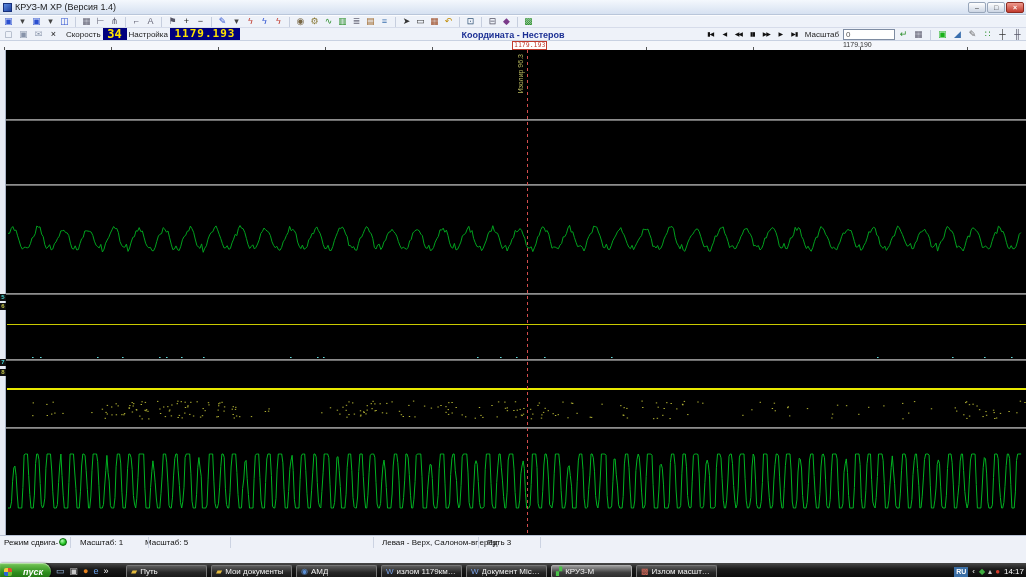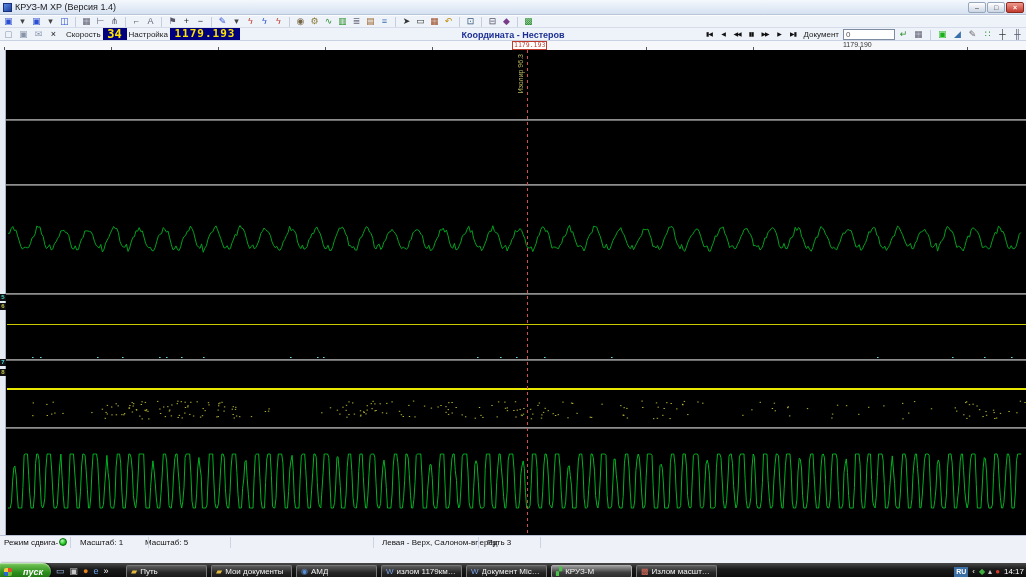--- a/index.html
+++ b/index.html
@@ -163,21 +163,21 @@
     <span class="tb2-right">
       <span id="playback">
           <span class="pb-btn">▮◀</span>
           <span class="pb-btn">◀</span>
           <span class="pb-btn">◀◀</span>
           <span class="pb-btn">▮▮</span>
           <span class="pb-btn">▶▶</span>
           <span class="pb-btn">▶</span>
           <span class="pb-btn">▶▮</span>
         </span>
-      <span class="lbl">Документ</span>
+      <span class="lbl">Масштаб</span>
       <input class="goto" value="0" style="">
       <span id="tb2-right-icons">
           <span class="tb-icon" style="color: rgb(42, 143, 42);">↵</span>
           <span class="tb-icon" style="color: rgb(102, 102, 119);">▦</span>
           <span class="tb-sep"></span>
           <span class="tb-icon" style="color: rgb(25, 178, 25);">▣</span>
           <span class="tb-icon" style="color: rgb(58, 111, 174);">◢</span>
           <span class="tb-icon" style="color: rgb(102, 102, 102);">✎</span>
           <span class="tb-icon" style="color: rgb(42, 143, 42);">∷</span>
           <span class="tb-icon" style="color: rgb(51, 51, 51);">┼</span>

